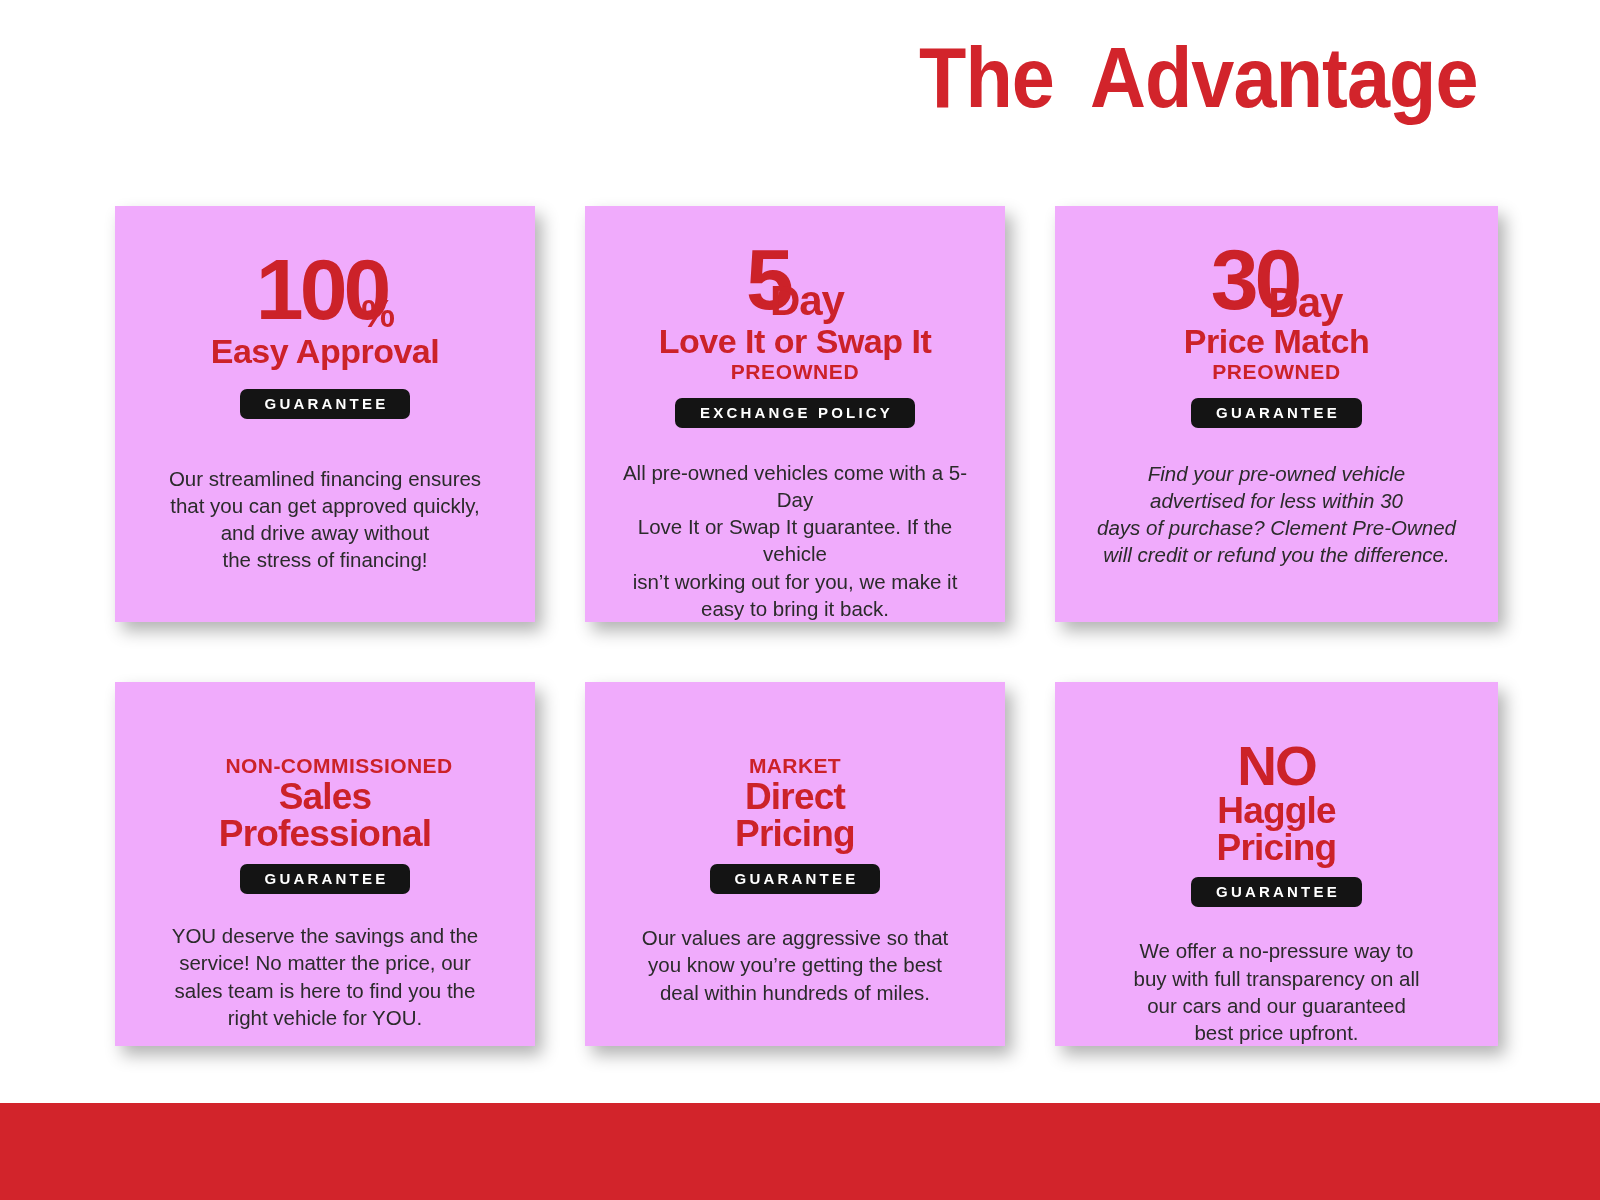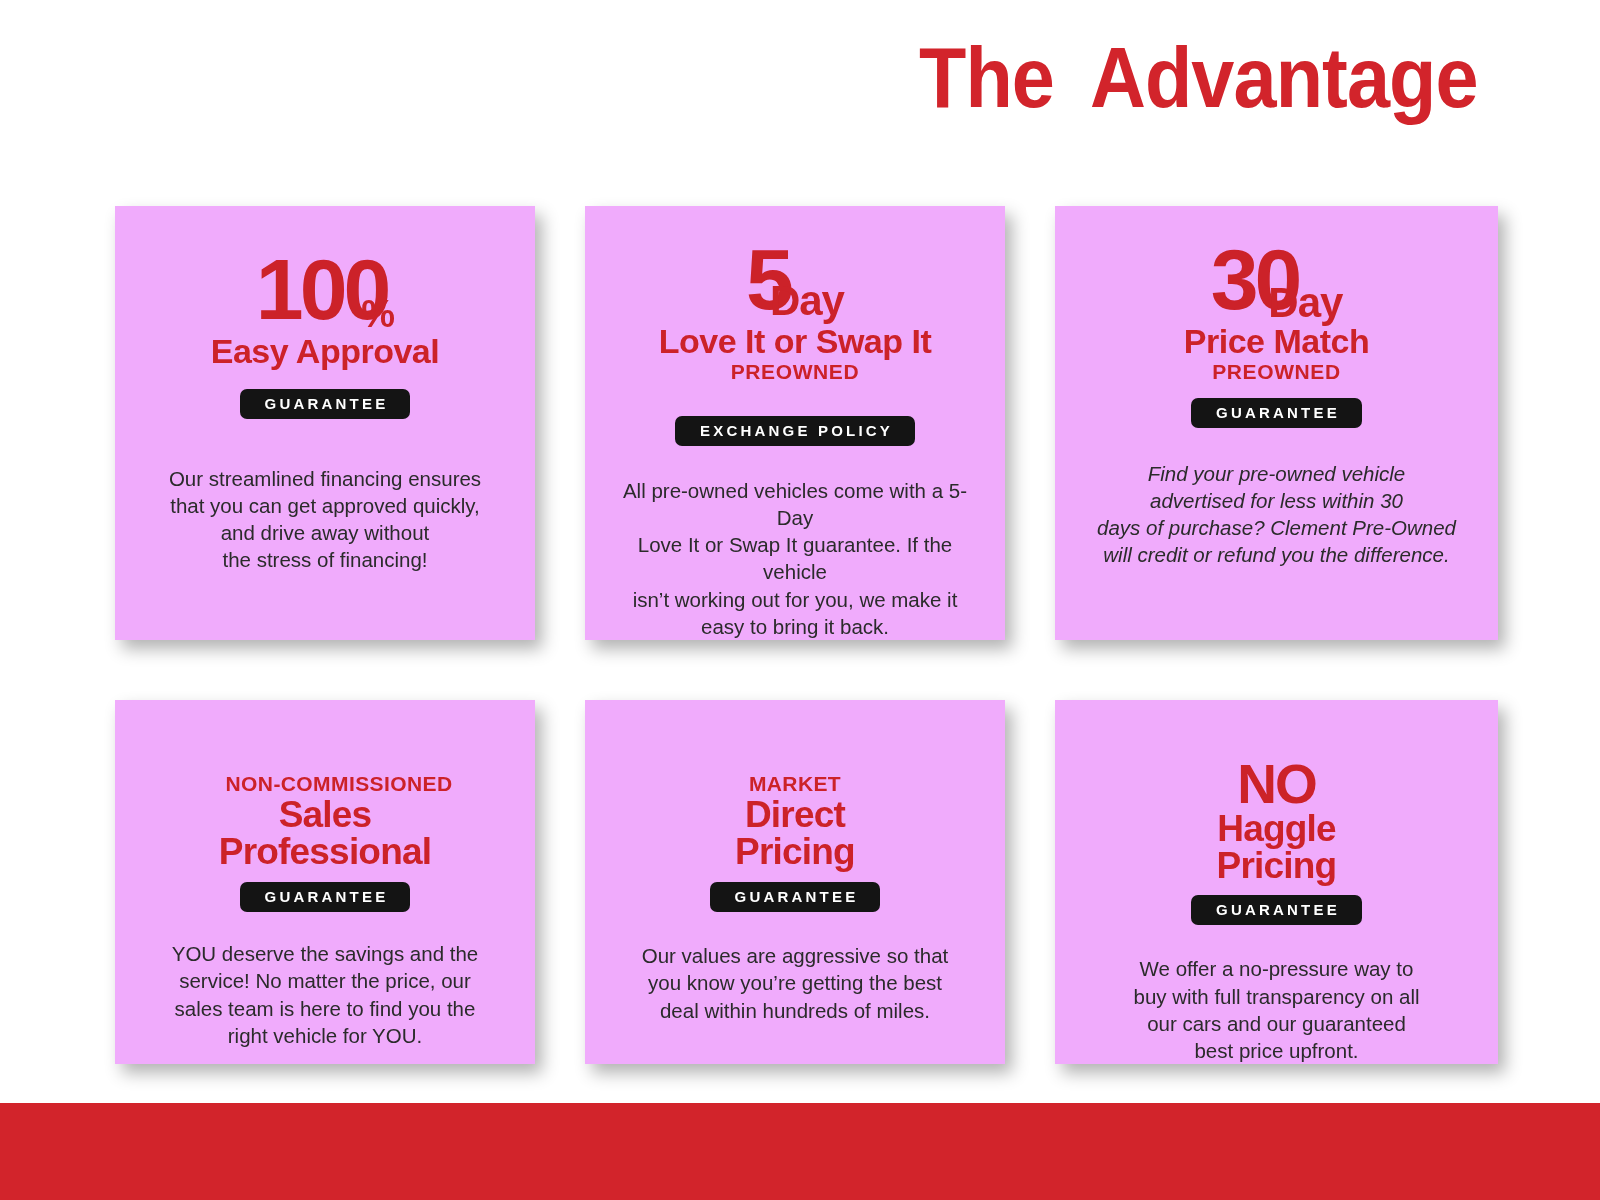--- a/index.html
+++ b/index.html
@@ -159,21 +159,21 @@
   }
 
   
   .c-100 .lockup      { margin-top: 40px; }
   .c-100 .line-main   { margin-top: 2px; }
   .c-100 .badge-wrap  { margin-top: 20px; }
   .c-100 .body-copy   { margin-top: 46px; }
 
   .c-5day .lockup     { margin-top: 30px; }
   .c-5day .line-main  { margin-top: 2px; }
-  .c-5day .badge-wrap { margin-top: 32px; border-radius: 12px; }
+  .c-5day .badge-wrap { margin-top: 14px; border-radius: 12px; }
   .c-5day .body-copy  { margin-top: 31px; }
 
   .c-30day .lockup     { margin-top: 30px; }
   .c-30day .line-main  { margin-top: 2px; text-align: right; }
   .c-30day .badge-wrap { margin-top: 14px; }
   .c-30day .body-copy  { margin-top: 32px; font-style: italic; }
 
   .c-sales .eyebrow    { margin-top: 72px; padding-left: 28px; }
   .c-sales .badge-wrap { margin-top: 12px; }
   .c-sales .body-copy  { margin-top: 28px; }

